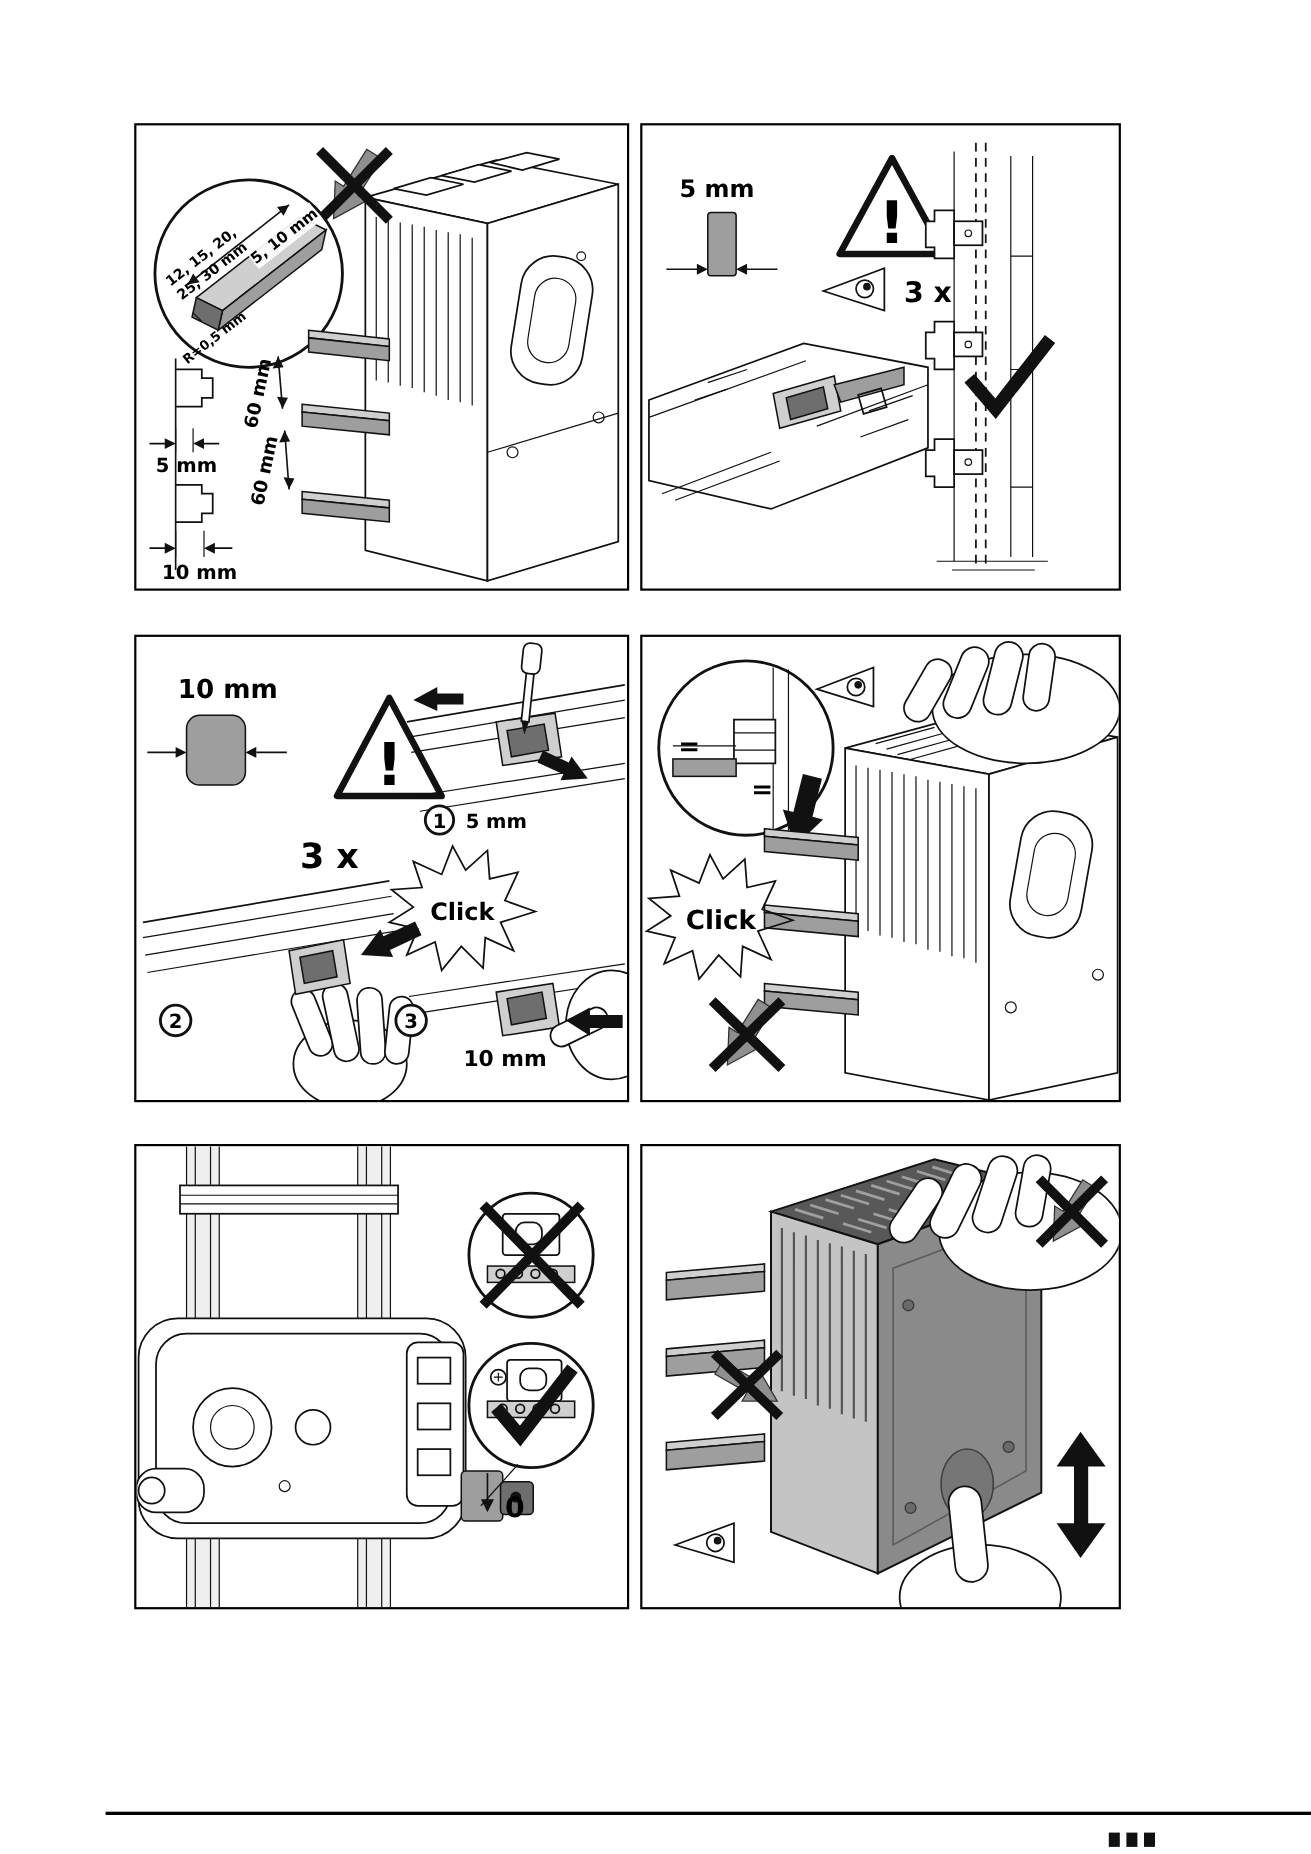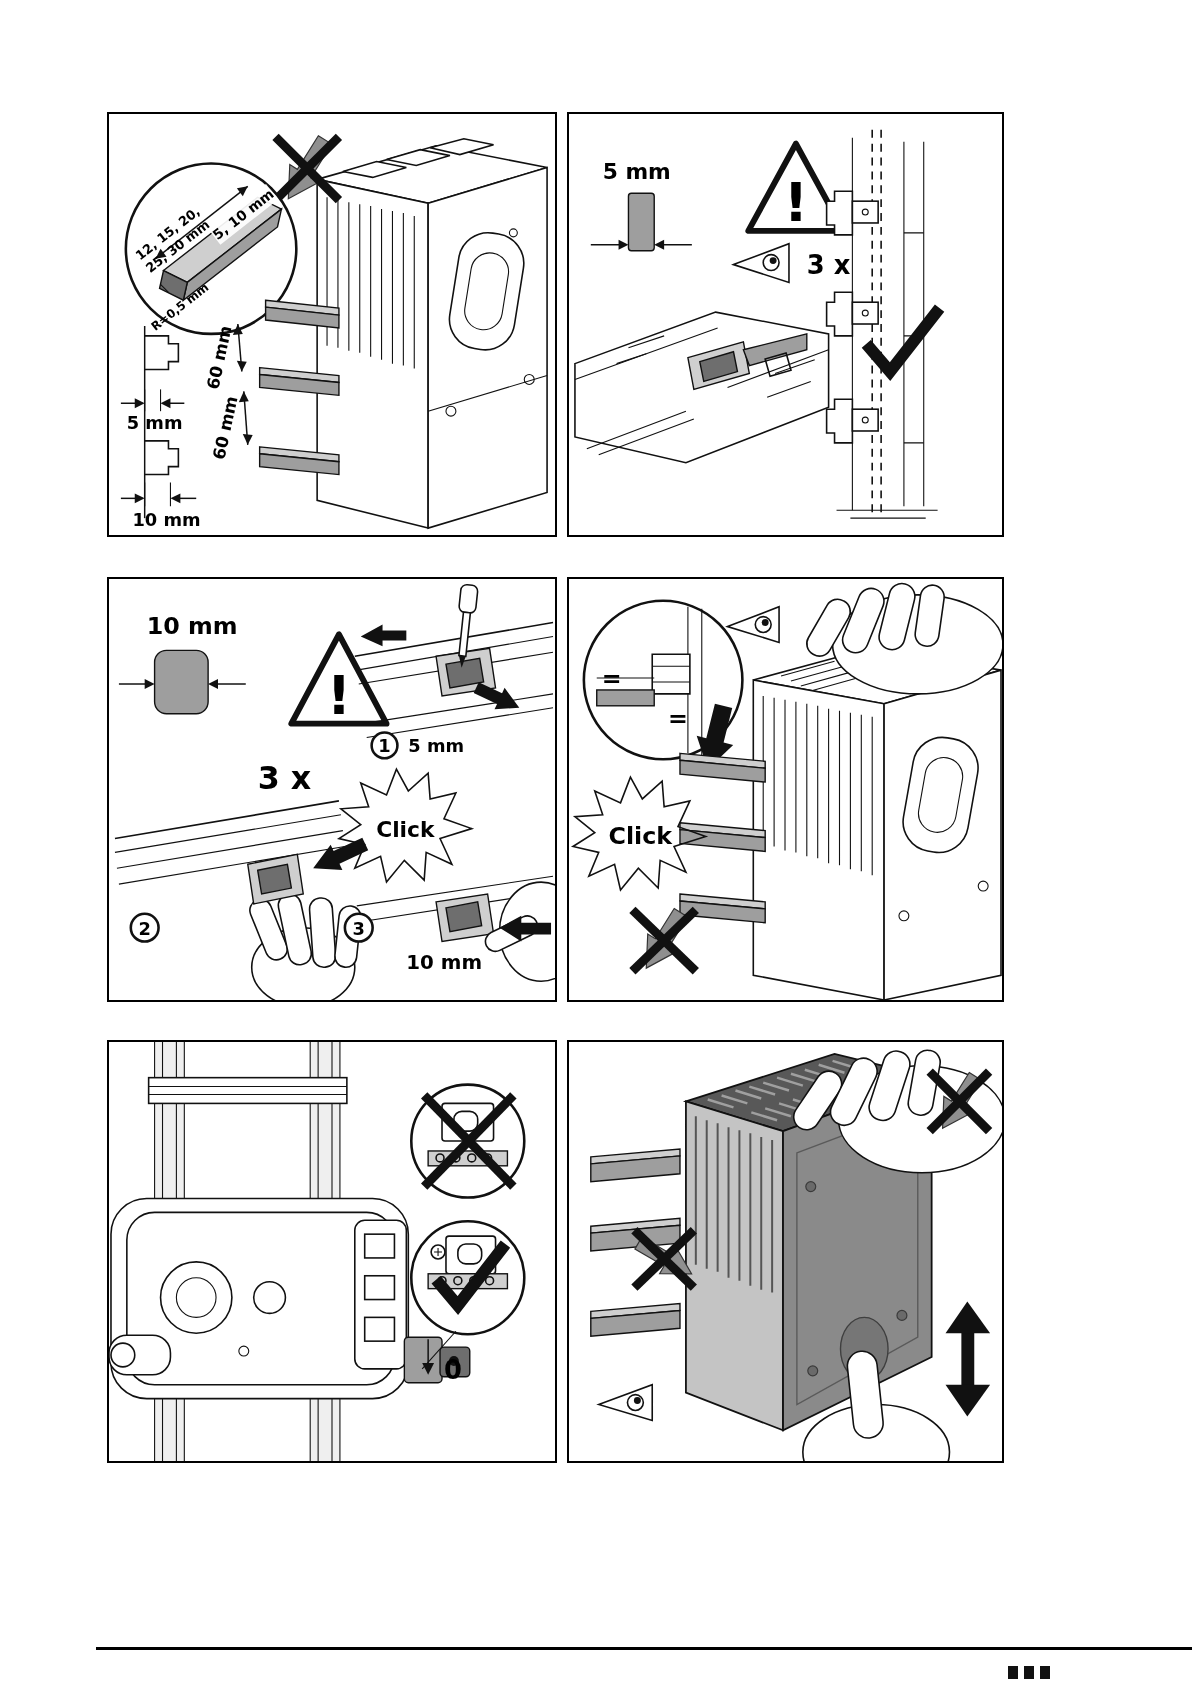--- a/index.html
+++ b/index.html
@@ -1,18 +1,18 @@
 <!DOCTYPE html>
 <html><head>
 <meta charset="utf-8">
 <style>
   html,body{margin:0;padding:0;background:#fff;}
   .page{position:relative;width:1192px;height:1685px;background:#fff;overflow:hidden;
         font-family:"DejaVu Sans","Liberation Sans",sans-serif;}
-  .panel{position:absolute;border:2.5px solid #000;background:#fff;box-sizing:border-box;}
+  .panel{position:absolute;border:2.5px solid #000;background:#fff;box-sizing:border-box;margin-left:15px;}
   .panel svg{display:block;width:100%;height:100%;}
   #p1{left:107px;top:112px;width:450px;height:425px;}
   #p2{left:567px;top:112px;width:437px;height:425px;}
   #p3{left:107px;top:577px;width:450px;height:425px;}
   #p4{left:567px;top:577px;width:437px;height:425px;}
   #p5{left:107px;top:1040px;width:450px;height:423px;}
   #p6{left:567px;top:1040px;width:437px;height:423px;}
   .footer-line{position:absolute;left:96px;top:1647px;width:1096px;height:3px;background:#000;}
   .footer-mark{position:absolute;left:1002px;top:1664px;}
   .footer-mark .sq{display:inline-block;width:10px;height:13px;background:#111;margin-left:6px;}

